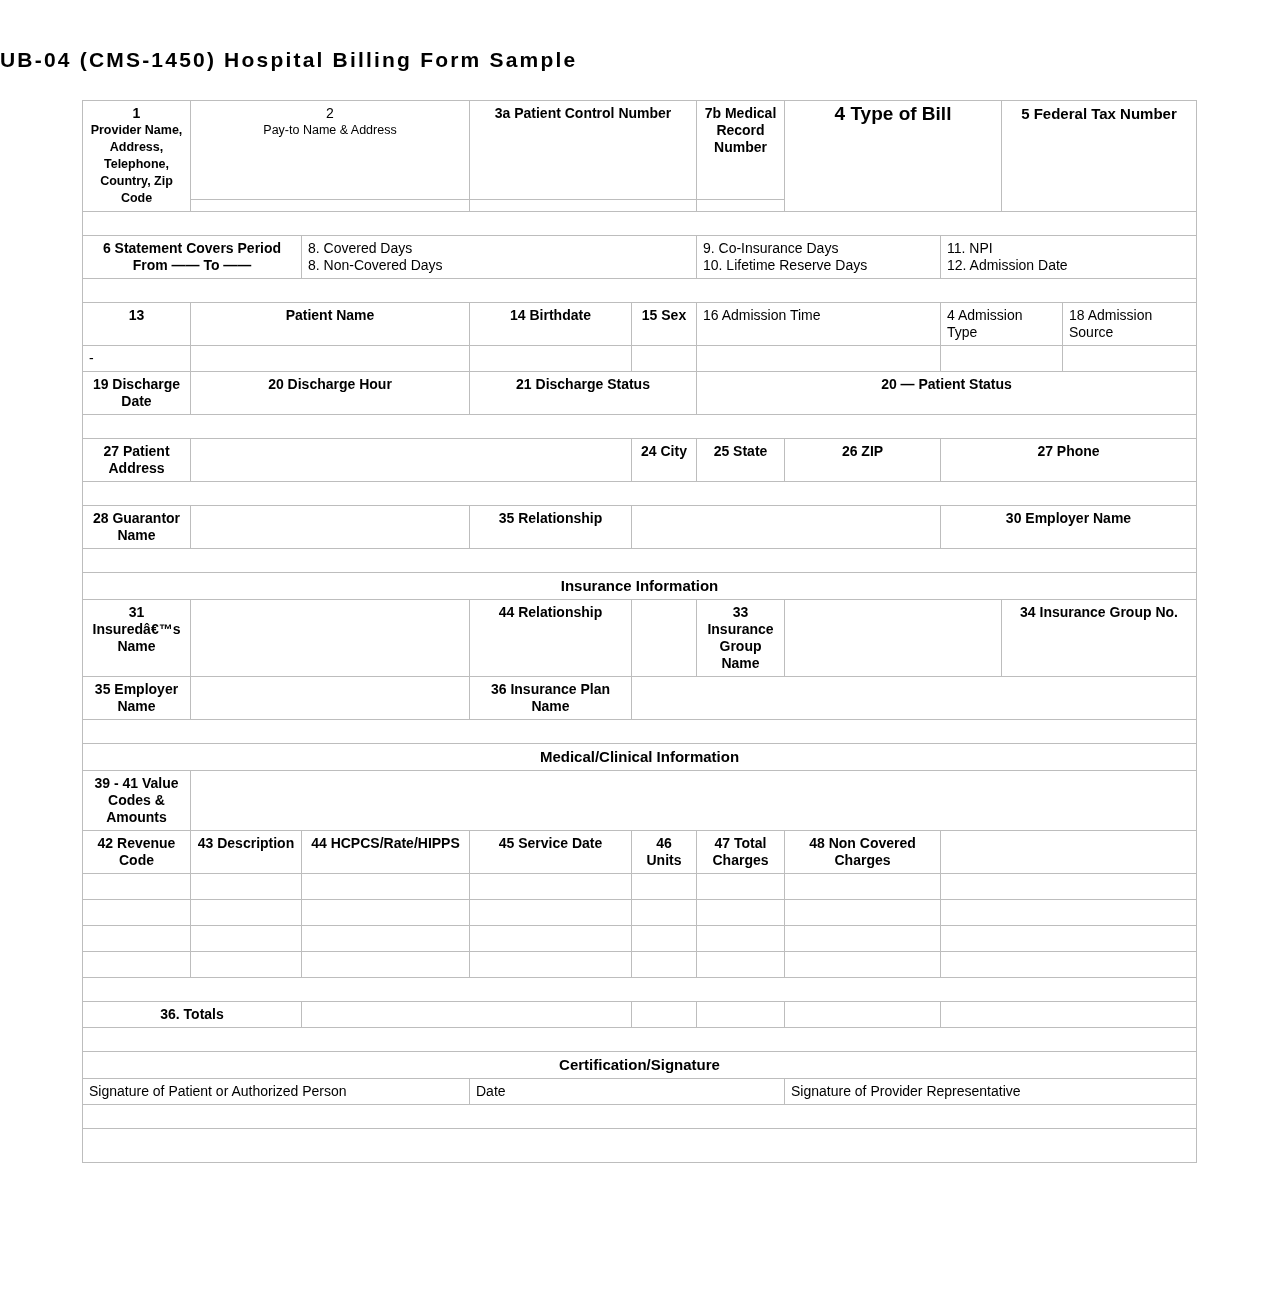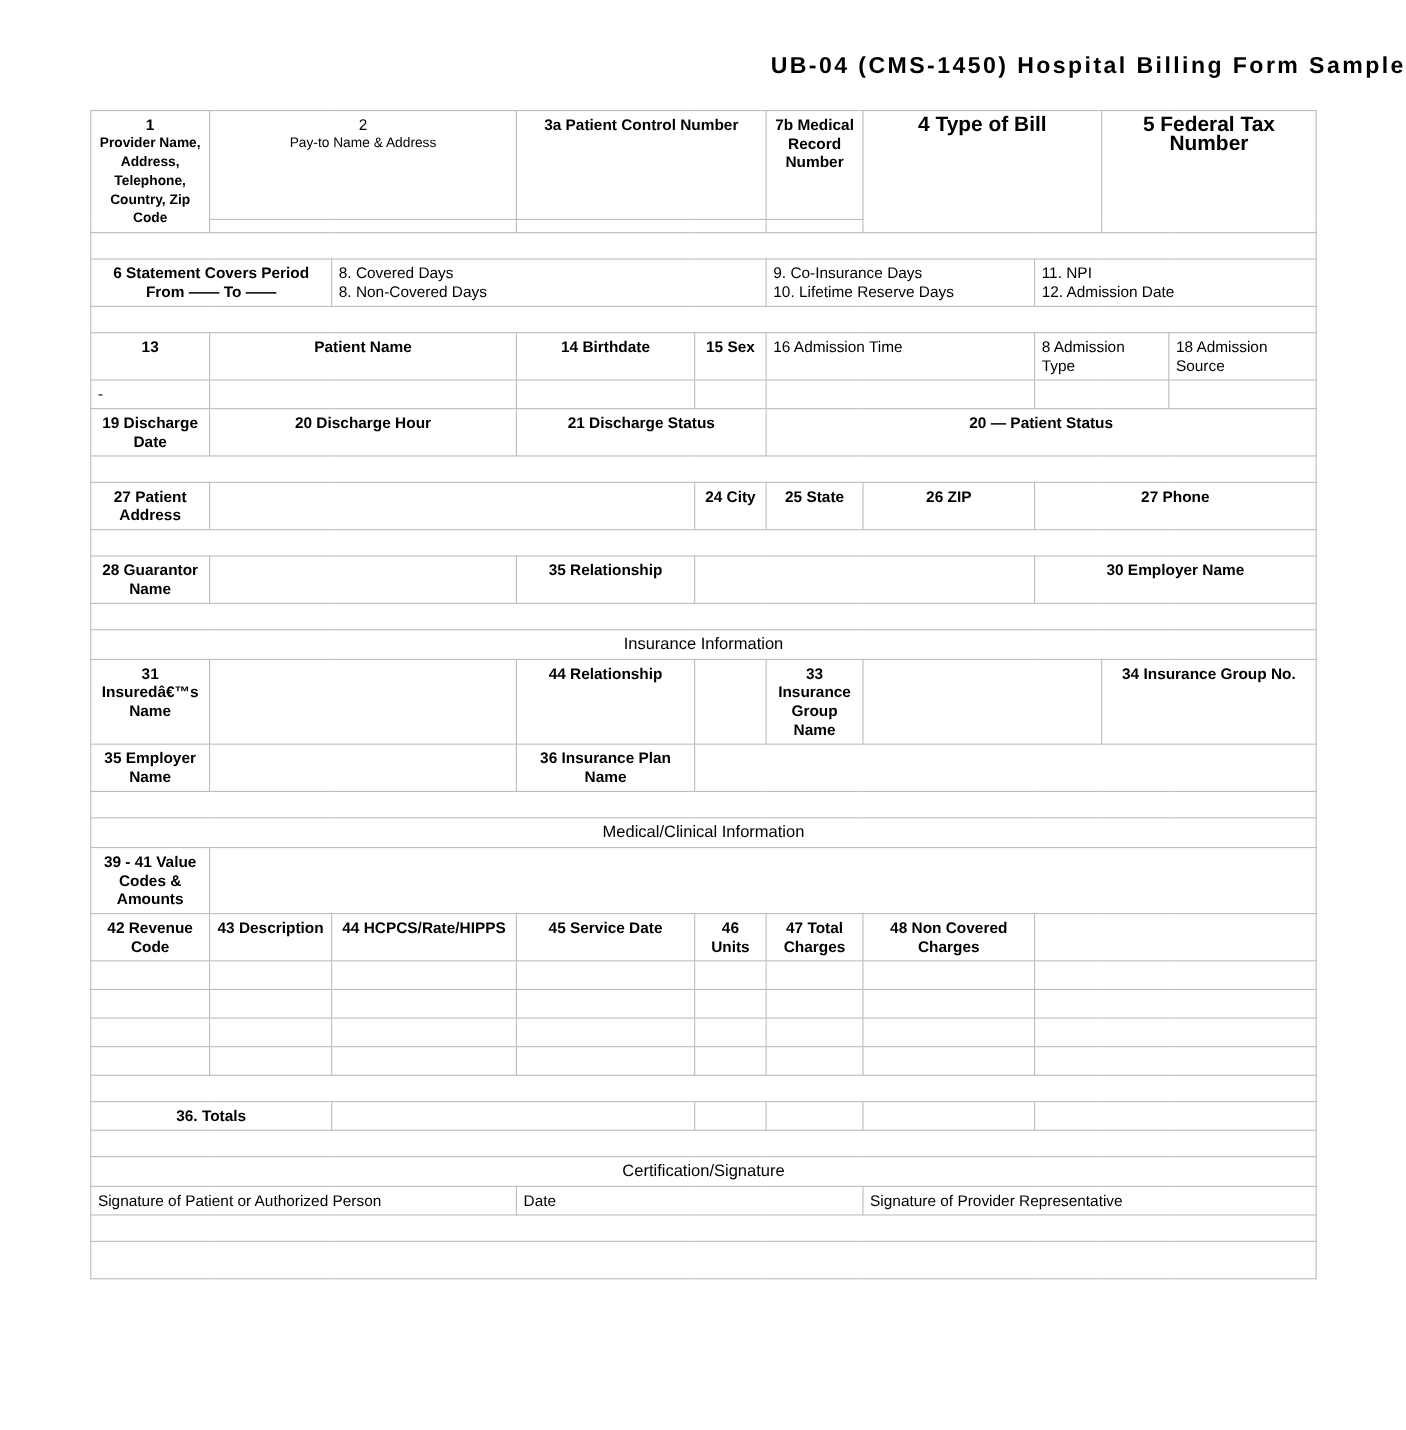--- a/index.html
+++ b/index.html
@@ -1,33 +1,33 @@
 <!DOCTYPE html>
 <html><head>
 <meta charset="utf-8">
 <style>
   html, body { margin: 0; padding: 0; background: #ffffff; }
   body { width: 1278px; height: 1300px; position: relative; font-family: "Liberation Sans", sans-serif; color: #000; }
   .title {
-    position: absolute; left: 0; top: 48px; width: 1278px; text-align: right;
+    position: absolute; left: 0; top: 48px; width: 1278px; text-align: left;
     font-size: 21px; font-weight: bold; letter-spacing: 2.2px;
   }
   table.form {
     position: absolute; left: 82px; top: 100px; width: 1114px;
     border-collapse: collapse; table-layout: fixed;
     font-size: 14px;
   }
   table.form td {
     border: 1px solid #bdbdbd; padding: 4px 6px; vertical-align: top;
     line-height: 17px; overflow: hidden;
   }
   .b { font-weight: bold; text-align: center; }
   .c { text-align: center; }
   .small { font-size: 12.5px; line-height: 15px; }
-  .sec { font-weight: normal; text-align: center; font-size: 15px; padding: 5px 6px 4px; }
+  .sec { font-weight: bold; text-align: center; font-size: 15px; padding: 5px 6px 4px; }
   .sp td { height: 15px; padding: 4px 6px; }
   .nopad { padding: 0 !important; }
 </style>
 </head>
 <body>
 
 <div class="title">UB-04 (CMS-1450) Hospital Billing Form Sample</div>
 
 <table class="form">
   <colgroup>
@@ -49,21 +49,21 @@
       <div style="font-size:14px">1</div>
       <div>Provider Name, Address, Telephone, Country, Zip Code</div>
     </td>
     <td colspan="2" class="c small">
       <div style="font-size:14px">2</div>
       <div>Pay-to Name &amp; Address</div>
     </td>
     <td colspan="2" class="b">3a Patient Control Number</td>
     <td class="b">7b Medical Record Number</td>
     <td colspan="2" rowspan="2" class="b" style="font-size:19px">4 Type of Bill</td>
-    <td colspan="2" rowspan="2" class="b" style="font-size:19px">5 Federal Tax Number</td>
+    <td colspan="2" rowspan="2" class="b" style="font-size:15px">5 Federal Tax Number</td>
   </tr>
   <tr style="height:11px">
     <td colspan="2" class="nopad"></td>
     <td colspan="2" class="nopad"></td>
     <td class="nopad"></td>
   </tr>
   <tr class="sp">
         <td colspan="10"></td>
       </tr>
 
@@ -88,21 +88,21 @@
   <tr class="sp">
         <td colspan="10"></td>
       </tr>
 
   <tr style="height:43px">
     <td class="b">13</td>
     <td colspan="2" class="b">Patient Name</td>
     <td class="b">14 Birthdate</td>
     <td class="b">15 Sex</td>
     <td colspan="2">16 Admission Time</td>
-    <td colspan="2">8 Admission Type</td>
+    <td colspan="2">4 Admission Type</td>
     <td>18 Admission Source</td>
   </tr>
   <tr style="height:26px">
     <td>-</td>
     <td colspan="2"></td>
     <td></td>
     <td></td>
     <td colspan="2"></td>
     <td colspan="2"></td>
     <td></td>

